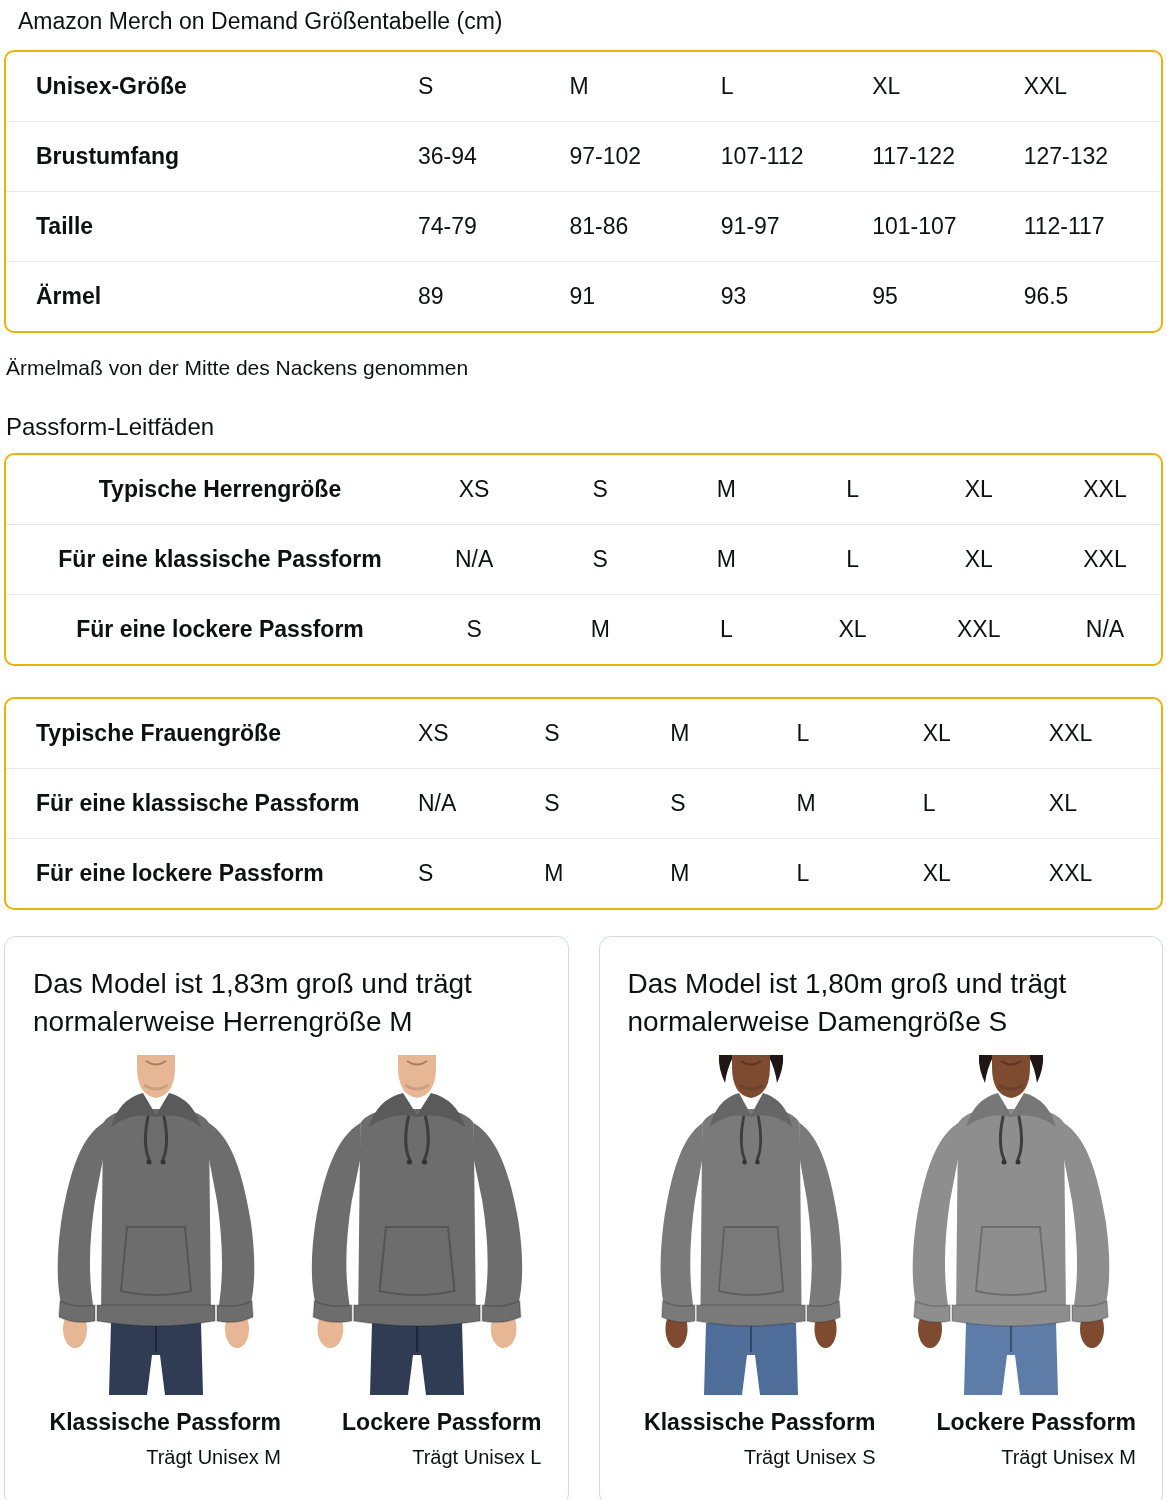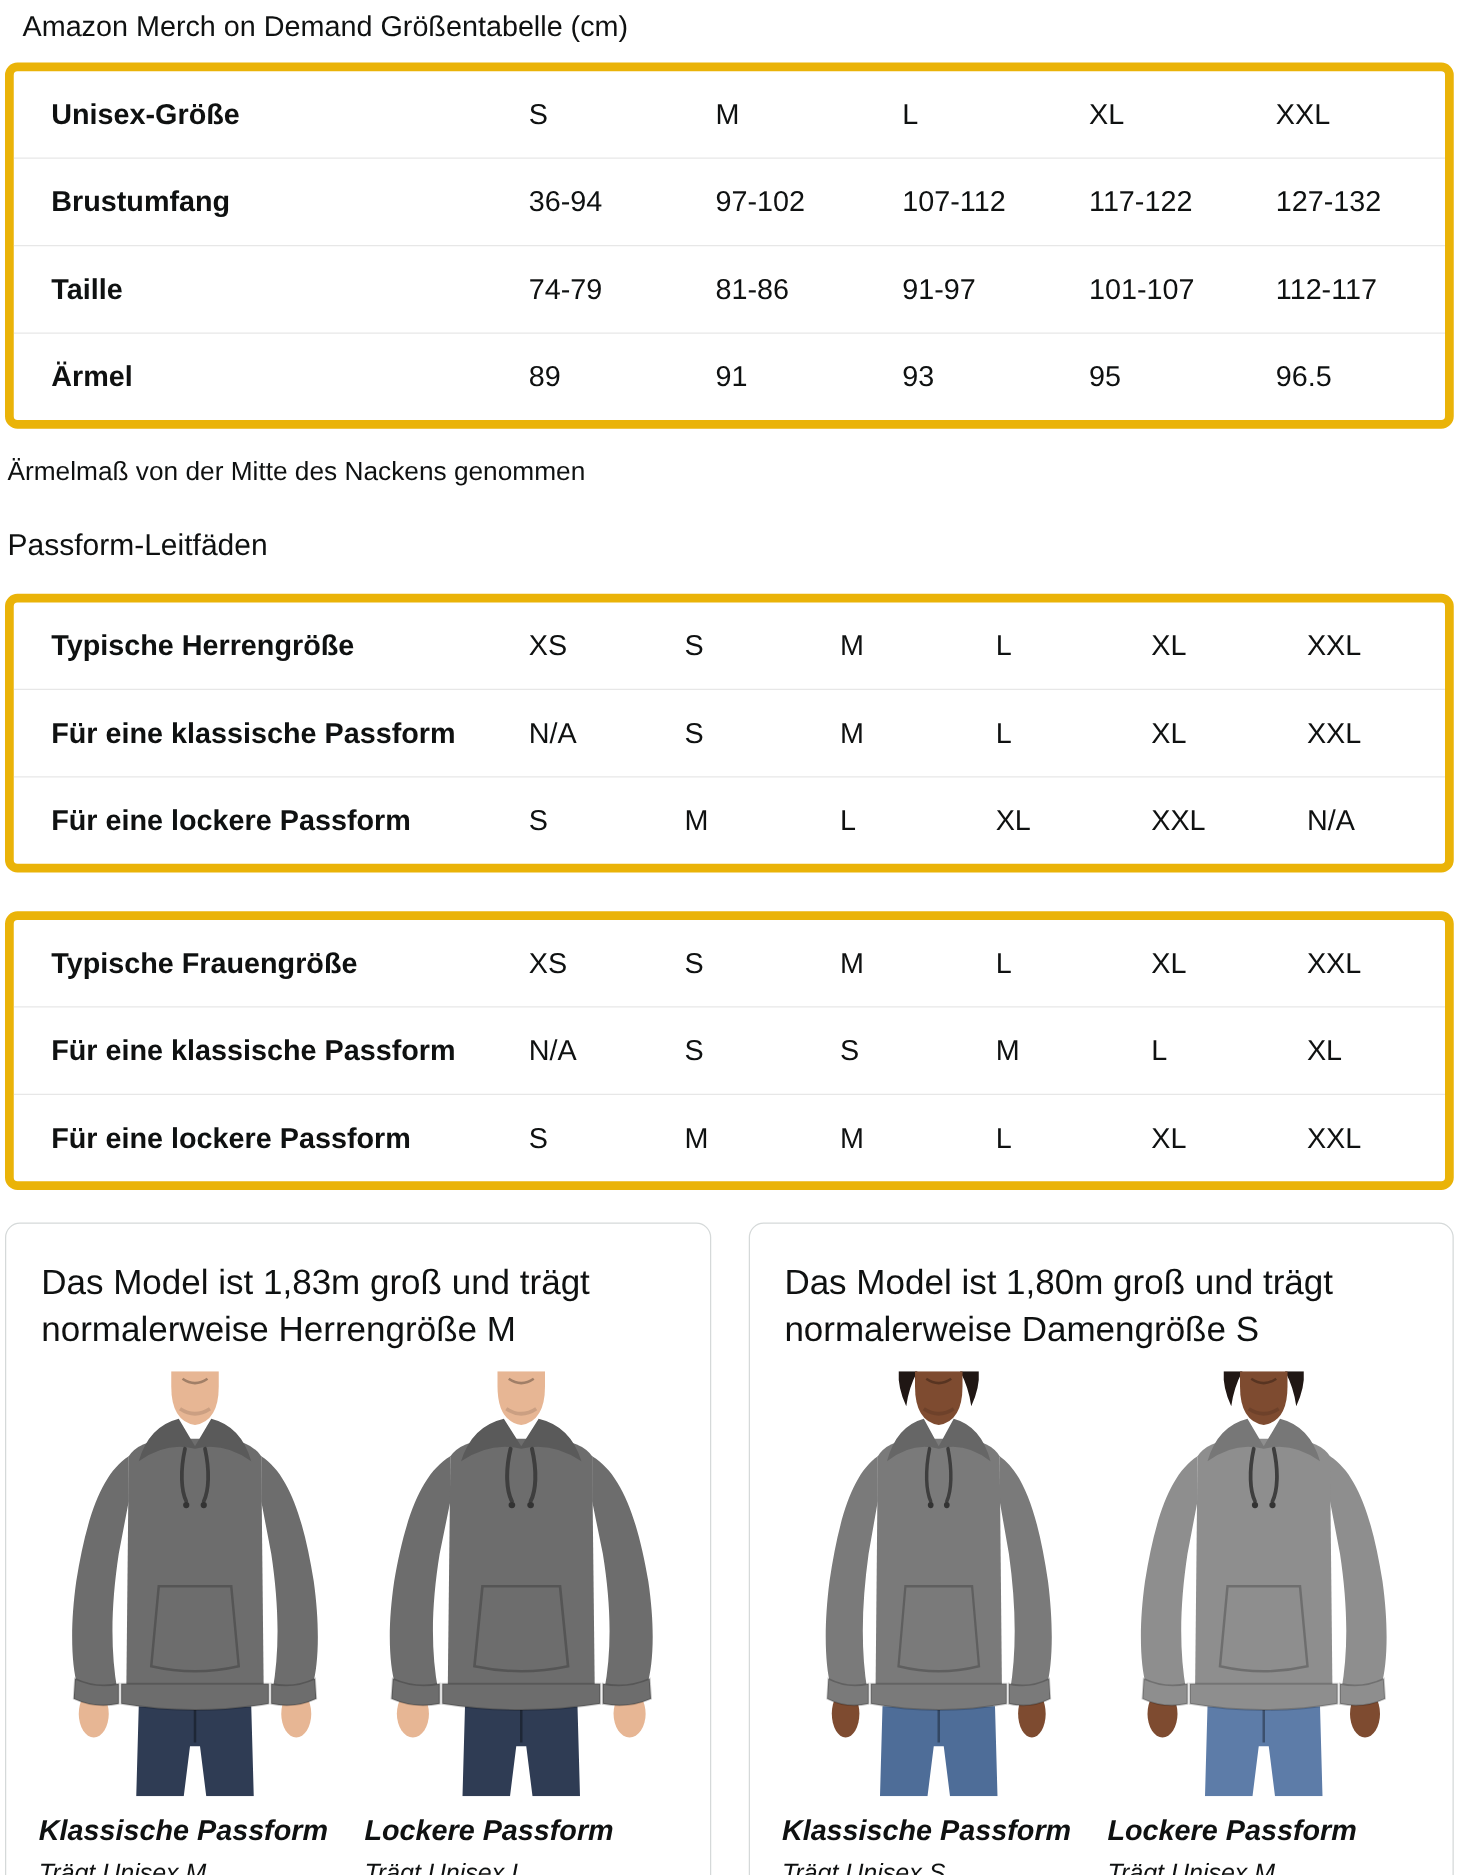--- a/index.html
+++ b/index.html
@@ -1,32 +1,32 @@
 <!DOCTYPE html>
 <html><head>
 <meta charset="utf-8">
 <style>
   html,body{margin:0;padding:0;background:#fff;}
   body{color:#0f1111;font-family:"Liberation Sans",sans-serif;}
   .page{width:1167px;height:1500px;box-sizing:border-box;padding:6px 4px 0;overflow:hidden;background:#fff;}
   .page-title{font-size:23px;font-weight:400;margin:2px 0 0 14px;}
-  .tbl{border:7px solid #eab308;border-radius:10px;margin-top:15px;overflow:hidden;background:#fff;}
+  .tbl{border:2px solid #eab308;border-radius:10px;margin-top:15px;overflow:hidden;background:#fff;}
   .trow{display:flex;align-items:center;height:69px;border-top:1px solid #e7e7e7;}
   .trow:first-child{border-top:none;}
   .cell-label{flex:0 0 368px;padding-left:30px;font-weight:700;font-size:23px;}
   .cell-val{flex:1;padding-left:14px;font-size:23px;}
   .note{font-size:21px;margin:22px 0 0 2px;line-height:26px;}
   .section-heading{font-size:24px;font-weight:400;margin:32px 0 0 2px;line-height:28px;}
-  #fit-table-men{margin-top:24px;}
+  #fit-table-men{margin-top:12px;text-align:center;}
   #fit-table-women{margin-top:31px;}
   .cards{display:flex;gap:30px;margin-top:26px;}
   .card{flex:1;border:1px solid #d5d9d9;border-radius:12px;height:570px;box-sizing:border-box;padding:28px 24px 0;background:#fff;}
   .card-desc{font-size:28px;line-height:38px;margin:0 0 0 4px;}
   .figures{display:flex;justify-content:space-between;margin-top:14px;padding:0 2px;}
-  .figure-block{width:250px;text-align:left;font-style:italic;}
+  .figure-block{width:250px;text-align:right;}
   .figure{width:250px;height:340px;display:block;--sx:1;--hair:none;}
   .figure.loose{--sx:1.07;}
   .figure.female{--sx:0.92;--hair:block;}
   .figure.female.loose{--sx:1;}
   .fit-caption{font-size:23px;font-weight:700;margin-top:14px;line-height:27px;}
   .size-caption{font-size:20px;font-weight:400;margin-top:8px;line-height:26px;}
   .defs-holder{position:absolute;width:0;height:0;overflow:hidden;}
 </style>
 </head>
 <body>

